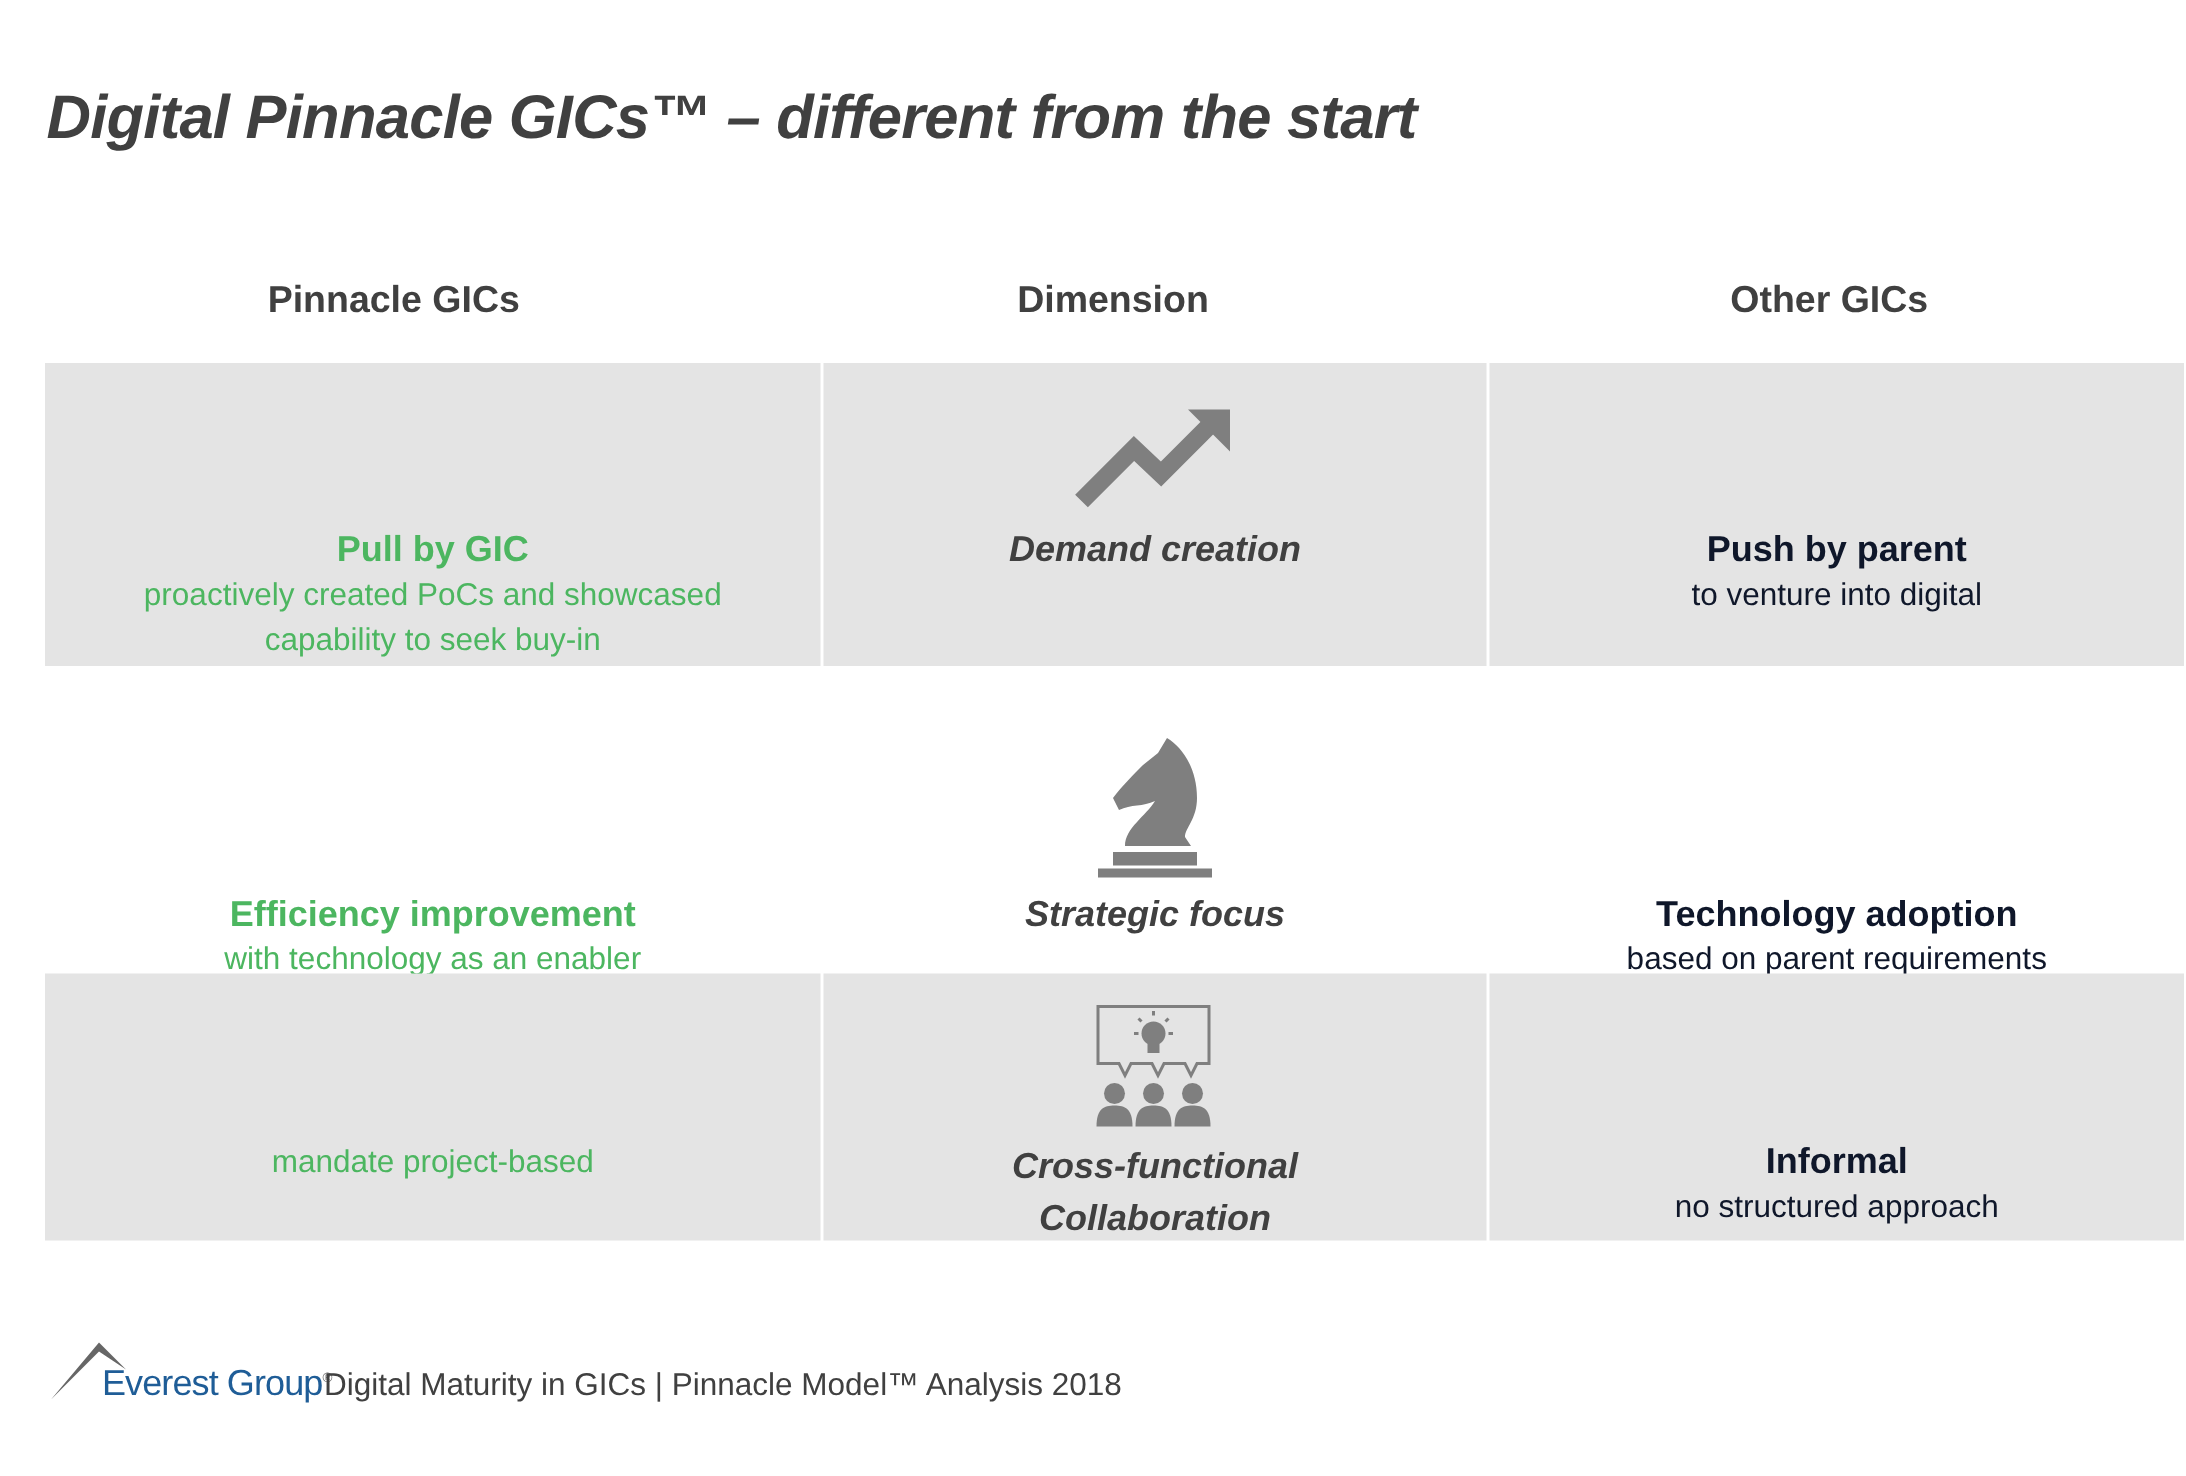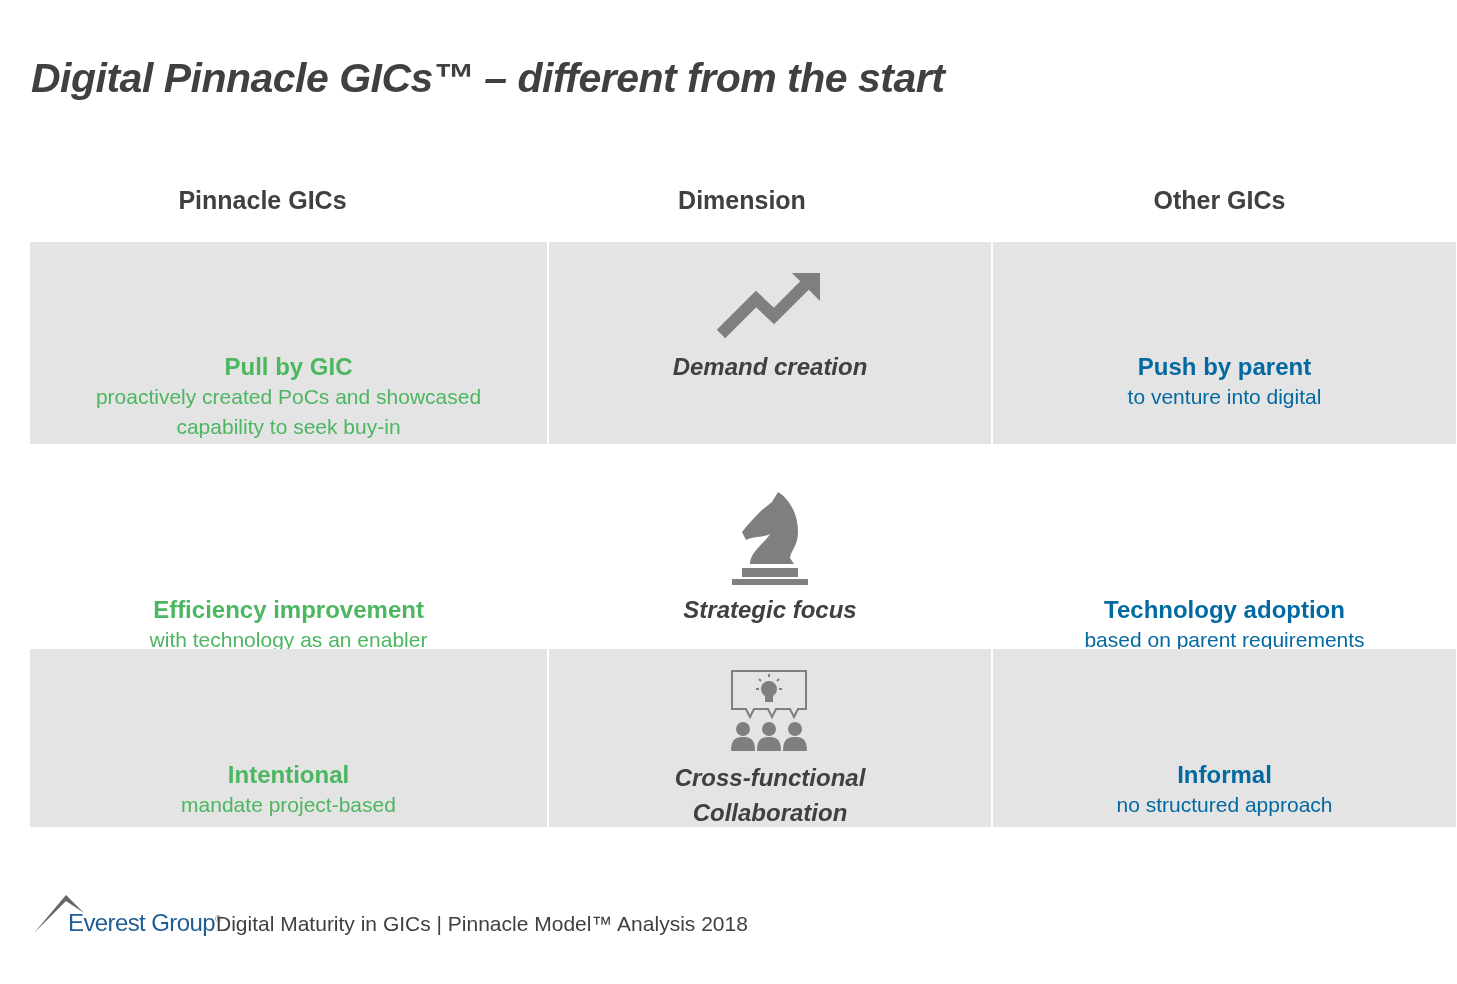--- a/index.html
+++ b/index.html
@@ -7,21 +7,21 @@
   .title{position:absolute;left:31px;top:55px;font-size:41px;font-weight:bold;color:#404040;letter-spacing:-0.5px;white-space:nowrap;font-style:italic;}
   .colhead{position:absolute;top:186px;font-size:25px;font-weight:bold;color:#404040;text-align:center;}
   .row{position:absolute;left:30px;width:1426px;}
   .row.grey .cell{background:#e4e4e4;}
   .cell{position:absolute;top:16px;bottom:0;}
   .c1{left:0;width:517px;}
   .c2{left:519px;width:442px;font-style:italic;}
   .c3{left:963px;width:463px;}
   .txt{position:absolute;left:0;right:0;text-align:center;}
   .green{color:#4cb660;}
-  .blue{color:#0369a1;}
+  .blue{color:#0f172a;}
   .dark{color:#404040;}
   .head{font-size:24px;font-weight:bold;line-height:30px;}
   .sub{font-size:21px;line-height:30px;}
   .icon{position:absolute;left:50%;transform:translateX(-50%);}
   .footer{position:absolute;left:34px;top:893px;height:50px;}
   .brand{position:absolute;left:34px;top:16px;font-size:24px;color:#1f5d97;white-space:nowrap;letter-spacing:-0.6px;}
   .reg{font-size:9px;vertical-align:super;color:#666;}
   .ftext{position:absolute;left:182px;top:19px;font-size:21px;color:#404040;white-space:nowrap;}
 </style>
 </head>
@@ -75,21 +75,20 @@
     <div class="txt blue" style="top:111px;">
       <div class="head">Technology adoption</div>
       <div class="sub">based on parent requirements</div>
     </div>
   </div>
 </div>
 
 <div class="row grey" style="top:633px;height:194px;">
   <div class="cell c1">
     <div class="txt green" style="top:111px;">
-      <div class="head">Intentional</div>
       <div class="sub">mandate project-based</div>
     </div>
   </div>
   <div class="cell c2">
     <svg class="icon" style="top:20px;" width="84" height="84" viewBox="0 0 84 84">
       <path d="M4,2 L78,2 L78,40 L70,40 L66,48 L62,40 L48,40 L44,48 L40,40 L26,40 L22,48 L18,40 L4,40 Z" fill="none" stroke="#7f7f7f" stroke-width="2"></path>
       <circle cx="41" cy="20" r="8" fill="#7f7f7f"></circle>
       <rect x="37" y="27" width="8" height="6" fill="#7f7f7f"></rect>
       <line x1="41" y1="5" x2="41" y2="8" stroke="#7f7f7f" stroke-width="2"></line>
       <line x1="28" y1="20" x2="31" y2="20" stroke="#7f7f7f" stroke-width="2"></line>

